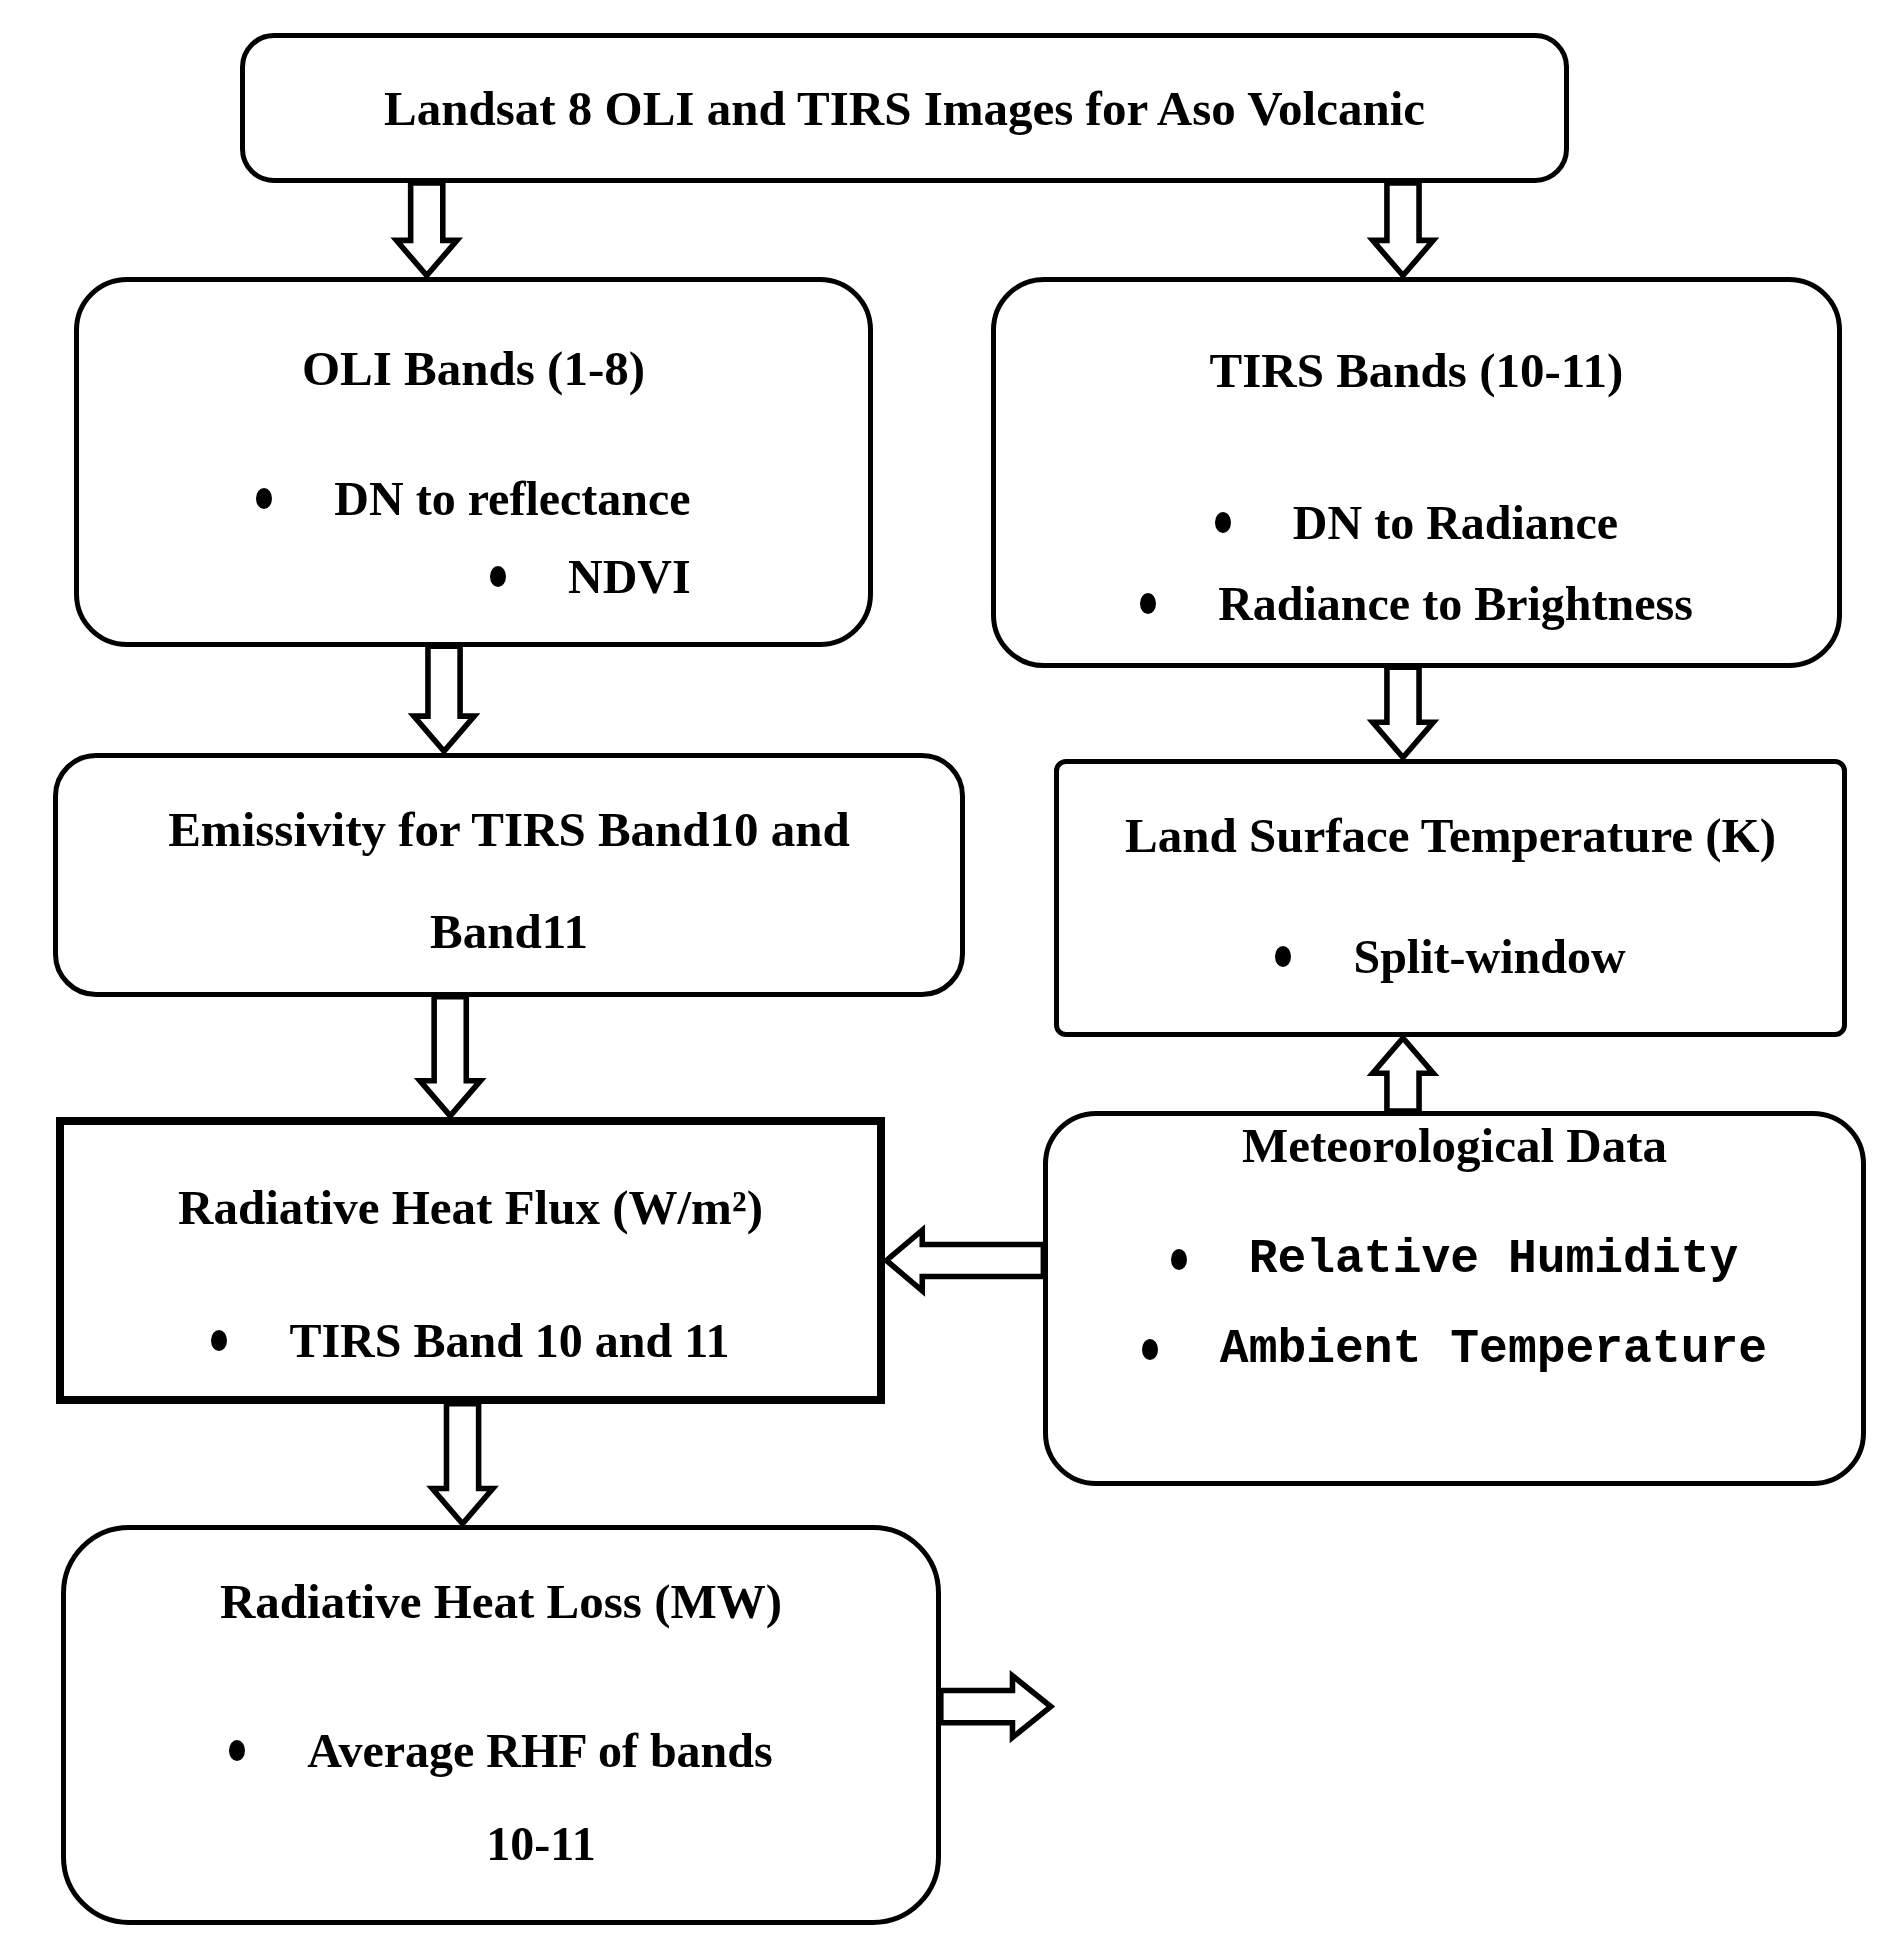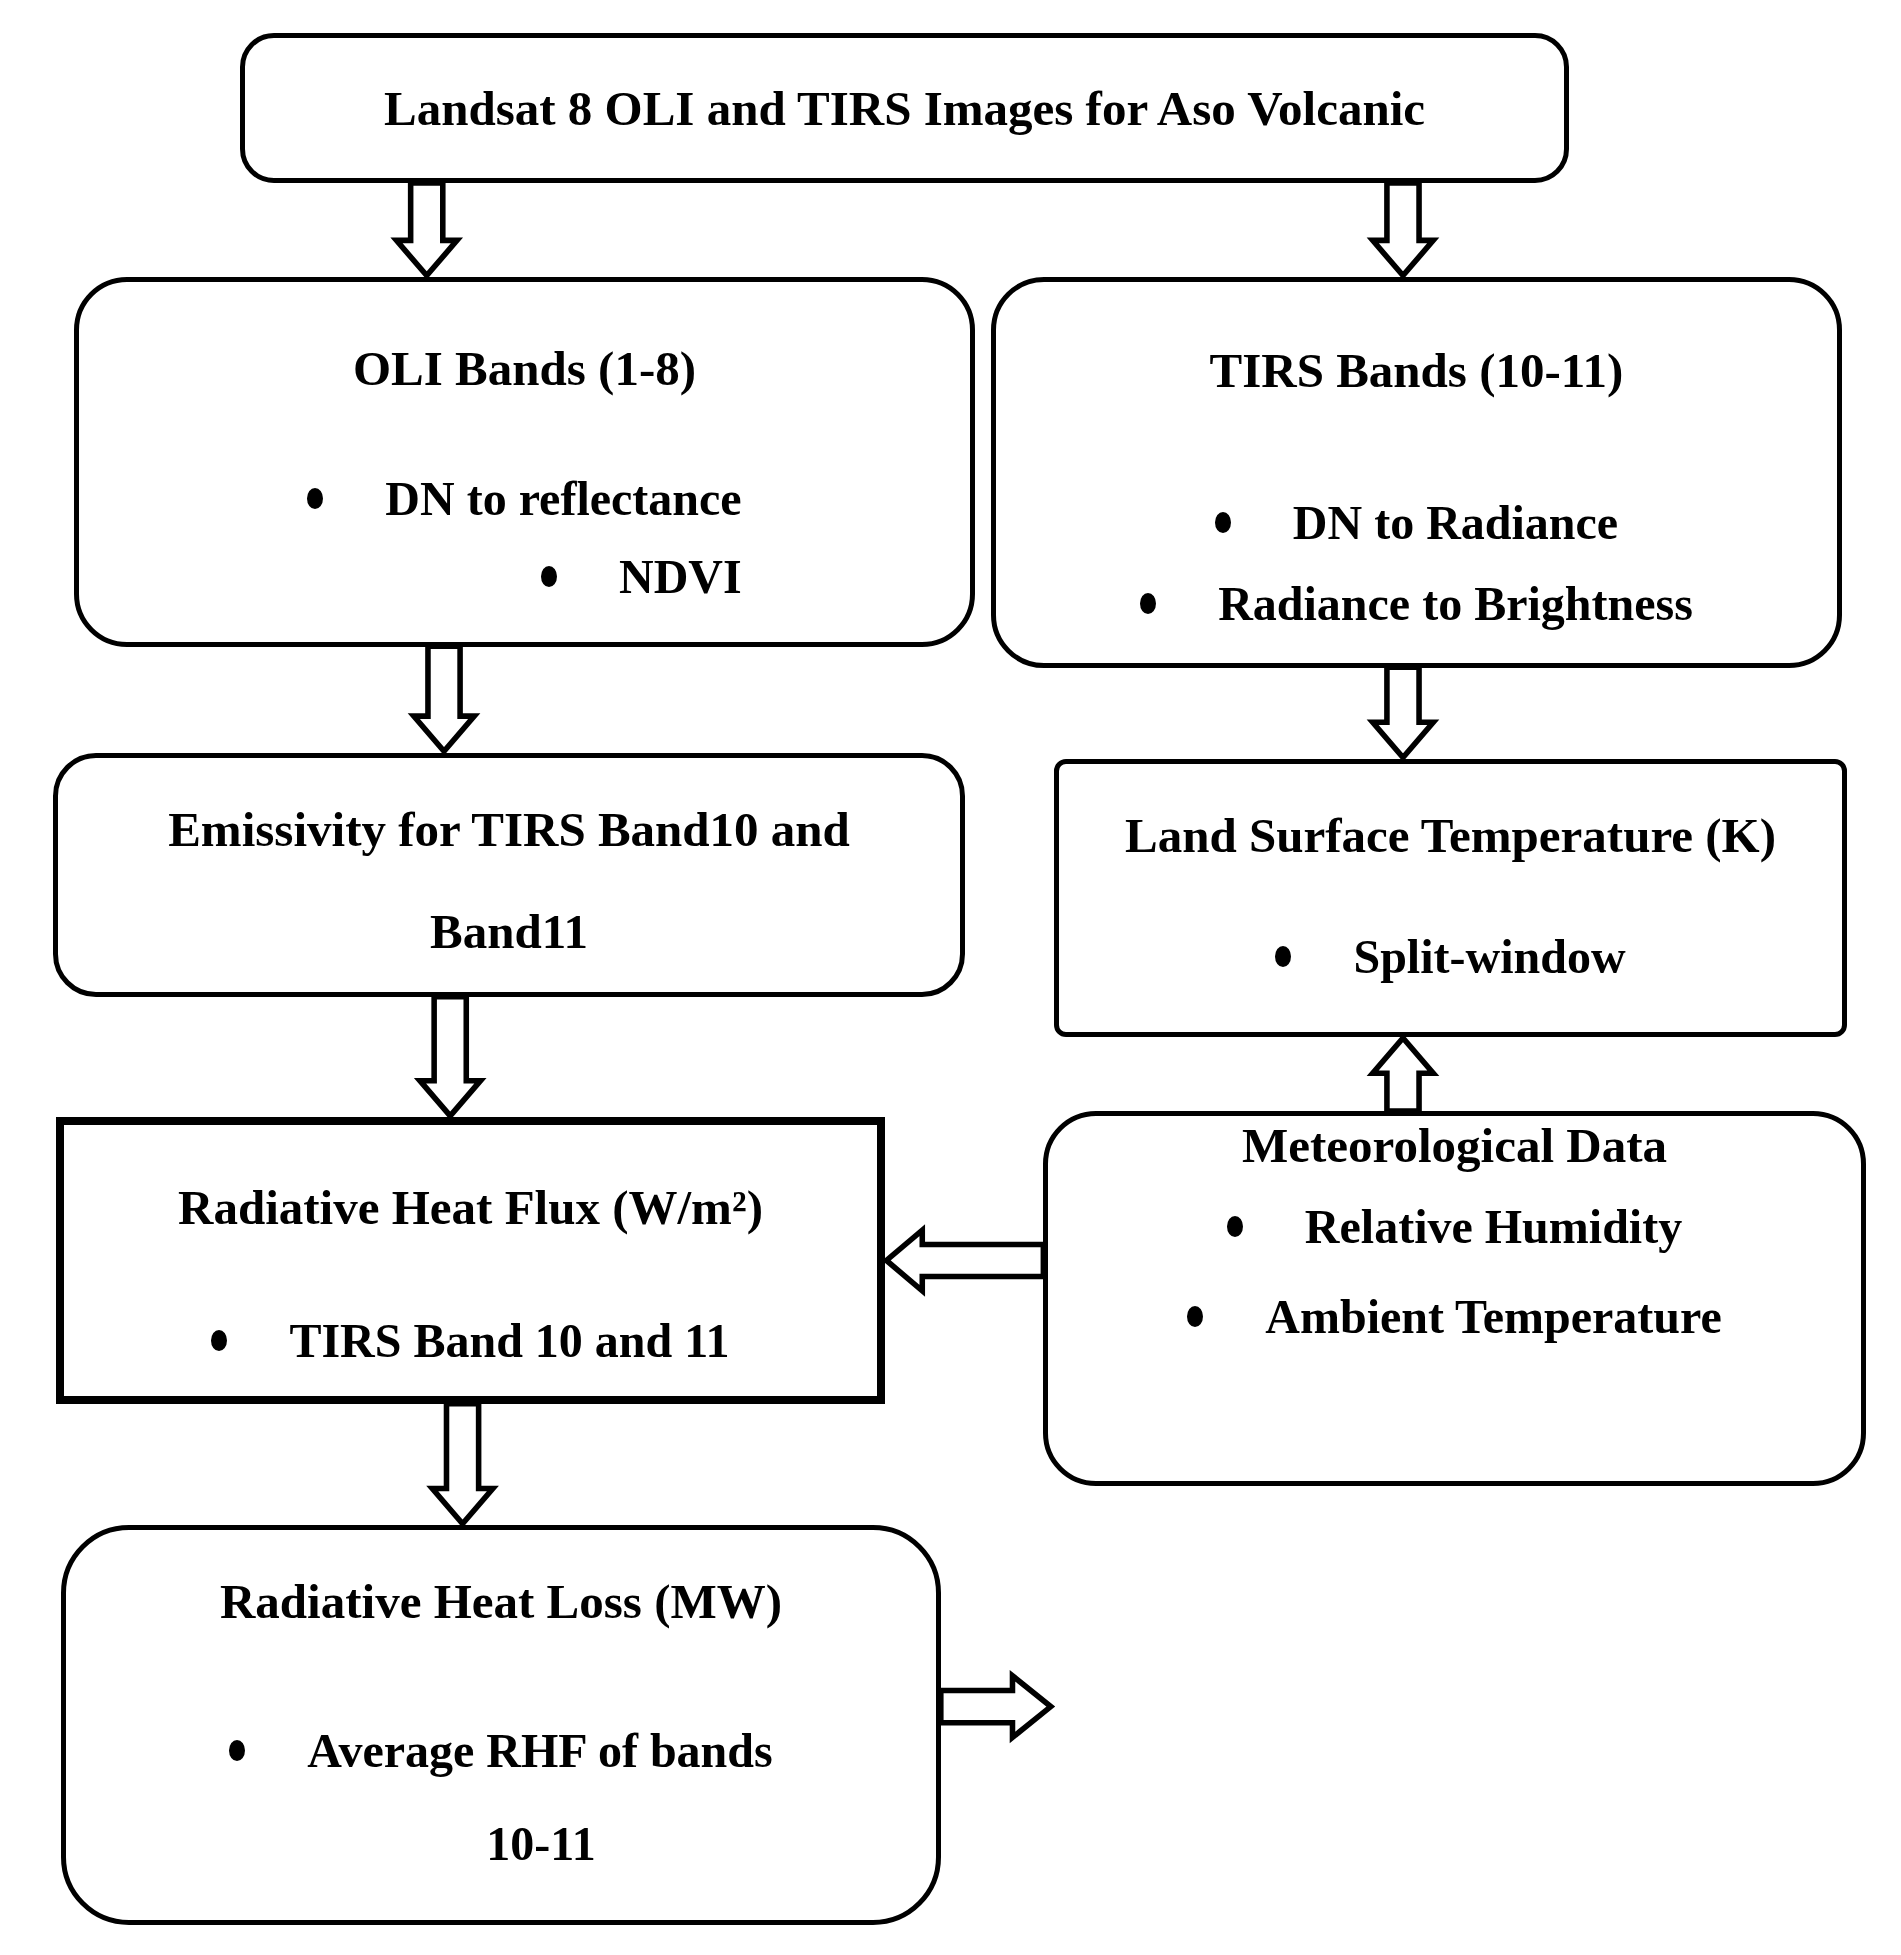--- a/index.html
+++ b/index.html
@@ -48,32 +48,32 @@
     flex:0 0 auto;
   }
   .cont-line{
     font-weight:bold;
     font-size:48px;
     line-height:59px;
     white-space:nowrap;
   }
   
   .n-source{left:240px;top:33px;width:1329px;height:150px;border-radius:34px;justify-content:center;}
-  .n-oli{left:74px;top:277px;width:901px;height:370px;border-radius:53px;padding-top:57px;}
+  .n-oli{left:74px;top:277px;width:799px;height:370px;border-radius:53px;padding-top:57px;}
   .n-oli .bullets{margin-top:71px;gap:18.5px;align-items:flex-end;}
   .n-tirs{left:991px;top:277px;width:851px;height:391px;border-radius:53px;padding-top:59px;}
   .n-tirs .bullets{margin-top:93px;gap:21.6px;}
   .n-emissivity{left:53px;top:753px;width:912px;height:244px;border-radius:43px;padding-top:42px;}
   .n-emissivity .tline2{margin-top:43px;}
   .n-lst{left:1054px;top:759px;width:793px;height:278px;border-radius:12px;padding-top:42px;}
   .n-lst .bullets{margin-top:62px;}
   .n-rhf{left:56px;top:1117px;width:829px;height:287px;border-radius:0;border-width:8px;padding-top:53px;}
   .n-rhf .bullets{margin-top:74px;}
   .n-met{left:1043px;top:1111px;width:823px;height:375px;border-radius:53px;}
-  .n-met .bullets{margin-top:22px;gap:31px;}
+  .n-met .bullets{margin-top:55px;gap:31px;font-family:Liberation Mono, monospace;}
   .n-rhl{left:61px;top:1525px;width:880px;height:400px;border-radius:68px;padding-top:42px;}
   .n-rhl .bullets{margin-top:90px;}
   .n-rhl .cont-line{margin-top:34px;margin-left:80px;}
   .n-hdr{left:1051px;top:1542px;width:779px;height:352px;border-radius:50%;padding-top:85px;}
   .n-hdr .tline2{margin-top:43px;}
   .arrows{
     position:absolute;left:0;top:0;width:1902px;height:1955px;
     pointer-events:none;
   }
   .arrows polygon{

